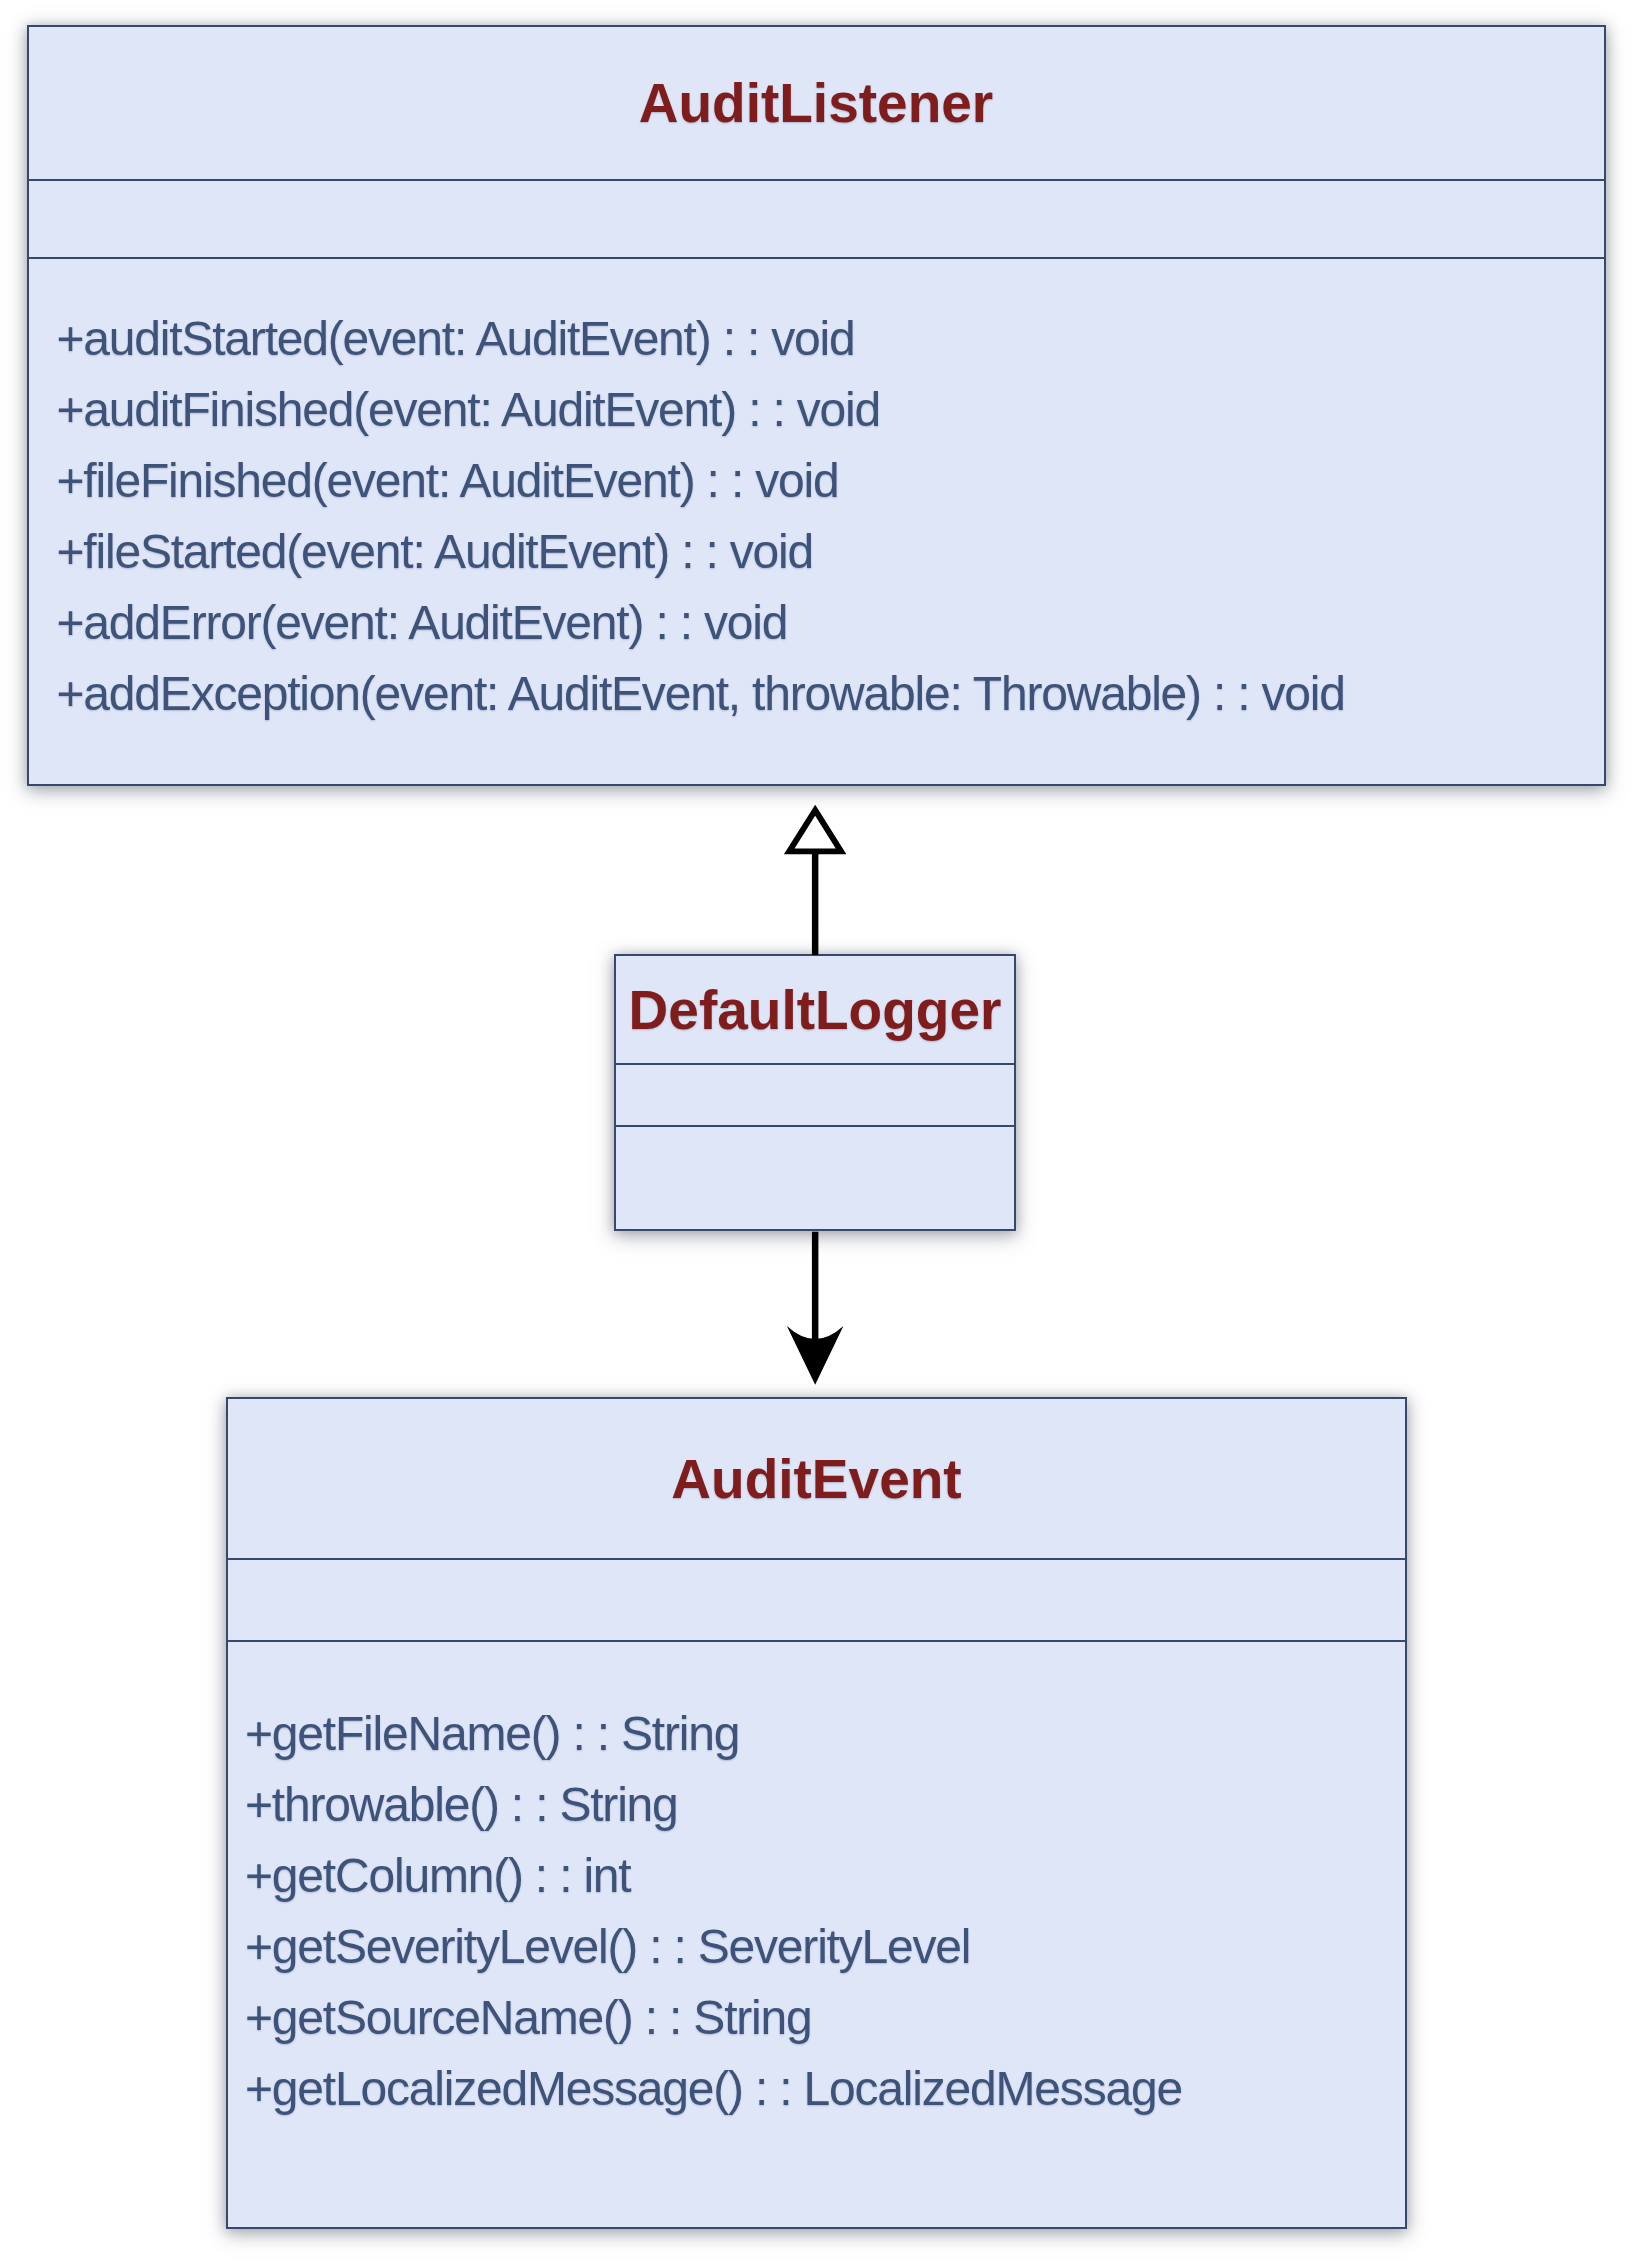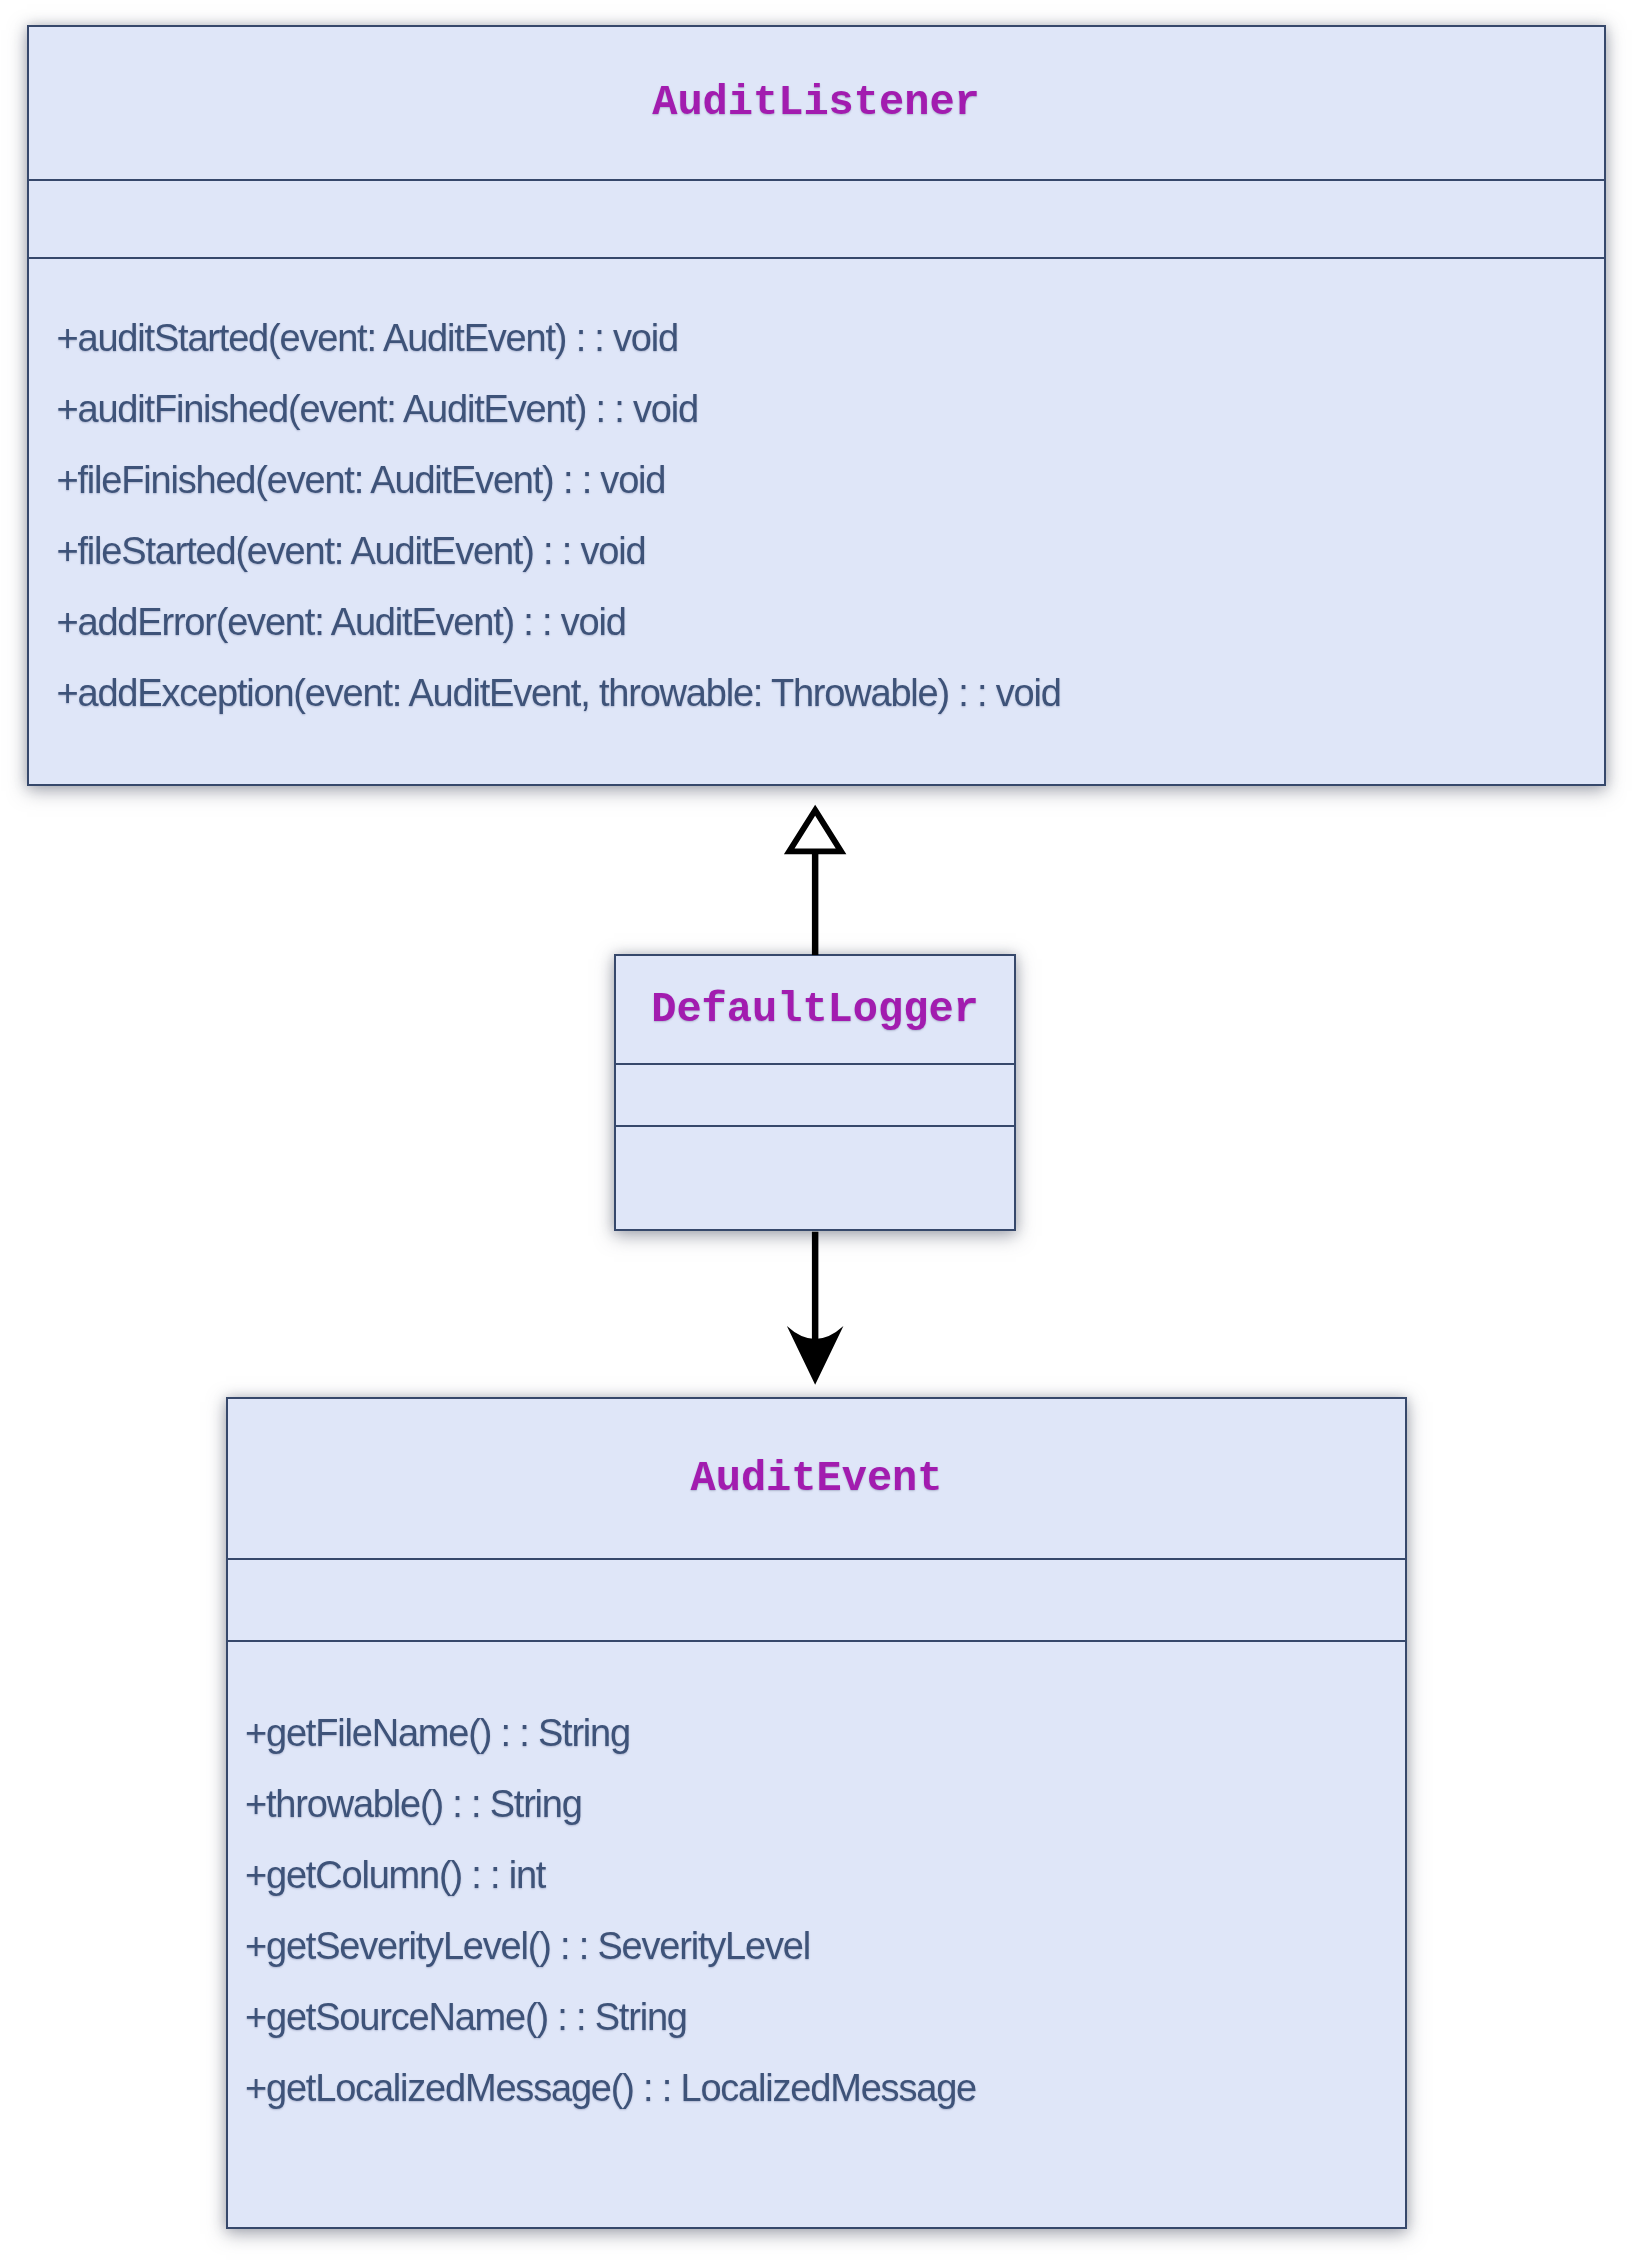--- a/index.html
+++ b/index.html
@@ -25,42 +25,41 @@
     border: 2.9px solid #36486b;
     box-shadow: 0 4.7px 17.7px rgba(95, 100, 115, 0.50), 0 0 10.6px rgba(120,125,140,0.35);
     display: flex;
     flex-direction: column;
   }
   .uml-title {
     box-sizing: border-box;
     border-bottom: 2.9px solid #36486b;
     text-align: center;
     font-weight: bold;
-    color: #a21caf;
+    color: #7f1d1d;
     text-shadow: 0 1.2px 1.8px rgba(60, 70, 110, 0.30);
     display: flex;
     align-items: center;
     justify-content: center;
-    font-size: 42px;
+    font-size: 55px;
     letter-spacing: 0px;
-    font-family: Liberation Mono, monospace;
   }
   .uml-attrs {
     box-sizing: border-box;
     border-bottom: 2.9px solid #36486b;
   }
   .uml-methods {
     box-sizing: border-box;
     flex: 1 1 auto;
     overflow: hidden;
   }
   .uml-method {
     line-height: 71px;
     white-space: nowrap;
-    font-size: 38px;
+    font-size: 48px;
     letter-spacing: -1.2px;
     color: #3e5379;
     text-shadow: 0 1.2px 1.8px rgba(60, 70, 110, 0.28);
   }
 
   
   #box-audit-listener { left: 26.5px;  top: 25px;   width: 1579px; height: 761px; }
   #box-audit-listener .uml-title   { height: 154px; }
   #box-audit-listener .uml-attrs   { height: 78px; }
   #box-audit-listener .uml-methods { padding: 44px 0 0 28px; }

